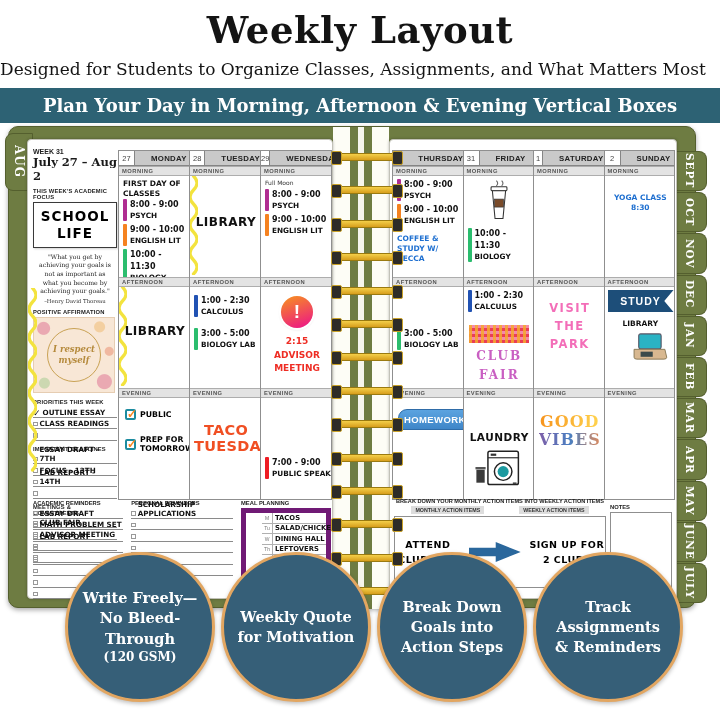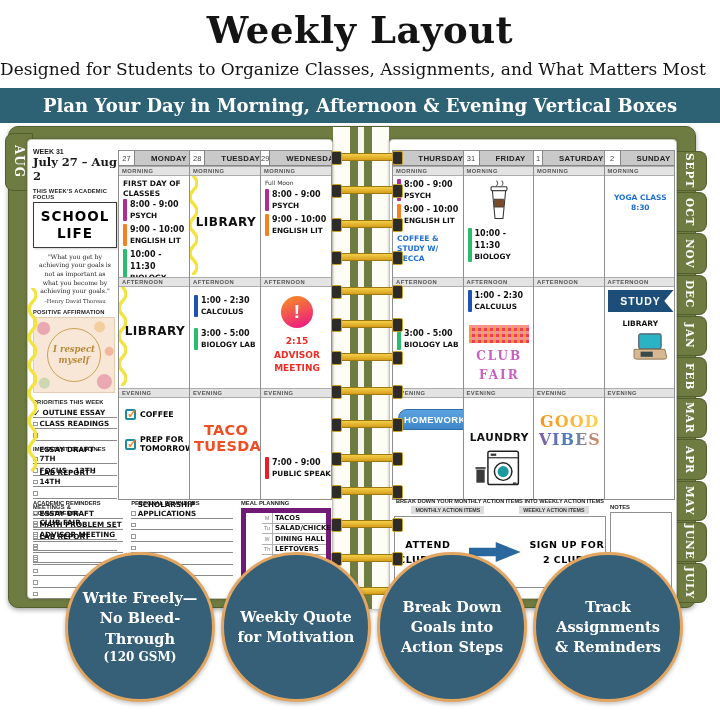--- a/index.html
+++ b/index.html
@@ -283,21 +283,21 @@
                 <path d="M4.5 0 q7 7 0 14 q-7 7 0 14 q7 7 0 14 q-7 7 0 14 q7 7 0 14 q-7 7 0 14 q7 7 0 14" fill="none" stroke="#f3e33e" stroke-width="3.2" stroke-linecap="round"></path>
               </svg></div>
             <div style="height: 34px; flex: 0 0 auto;"></div>
             <div class="pnote big" style="text-align: center;">LIBRARY</div>
           </div>
           <div class="sec-label">EVENING</div>
           <div class="sec-body">
             <div style="height: 8px; flex: 0 0 auto;"></div>
             <div class="check-row">
               <span class="check-box"></span>
-              <span class="check-text">COFFEE</span>
+              <span class="check-text">PUBLIC</span>
             </div>
             <div style="height: 12px; flex: 0 0 auto;"></div>
             <div class="check-row">
               <span class="check-box"></span>
               <span class="check-text">PREP FOR TOMORROW</span>
             </div>
           </div>
         </div>
         <div class="day-col">
           <div class="day-hdr">
@@ -583,20 +583,21 @@
         <div class="day-col">
           <div class="day-hdr">
             <div class="day-date">1</div>
             <div class="day-name">SATURDAY</div>
           </div>
           <div class="sec-label">MORNING</div>
           <div class="sec-body"></div>
           <div class="sec-label">AFTERNOON</div>
           <div class="sec-body">
             <div style="height: 10px; flex: 0 0 auto;"></div>
+            <div class="pnote stencil" style="color: rgb(243, 110, 184); text-align: center;">VISIT THE PARK</div>
           </div>
           <div class="sec-label">EVENING</div>
           <div class="sec-body">
             <div style="height: 12px; flex: 0 0 auto;"></div>
             <div class="gradient-wrap">
               <span class="gradient-word" style="background-image: linear-gradient(90deg, rgb(247, 148, 29), rgb(255, 211, 78));">GOOD</span>
               <span class="gradient-word" style="background-image: linear-gradient(90deg, rgb(125, 95, 168), rgb(74, 127, 193), rgb(224, 138, 90));">VIBES</span>
             </div>
           </div>
         </div>

